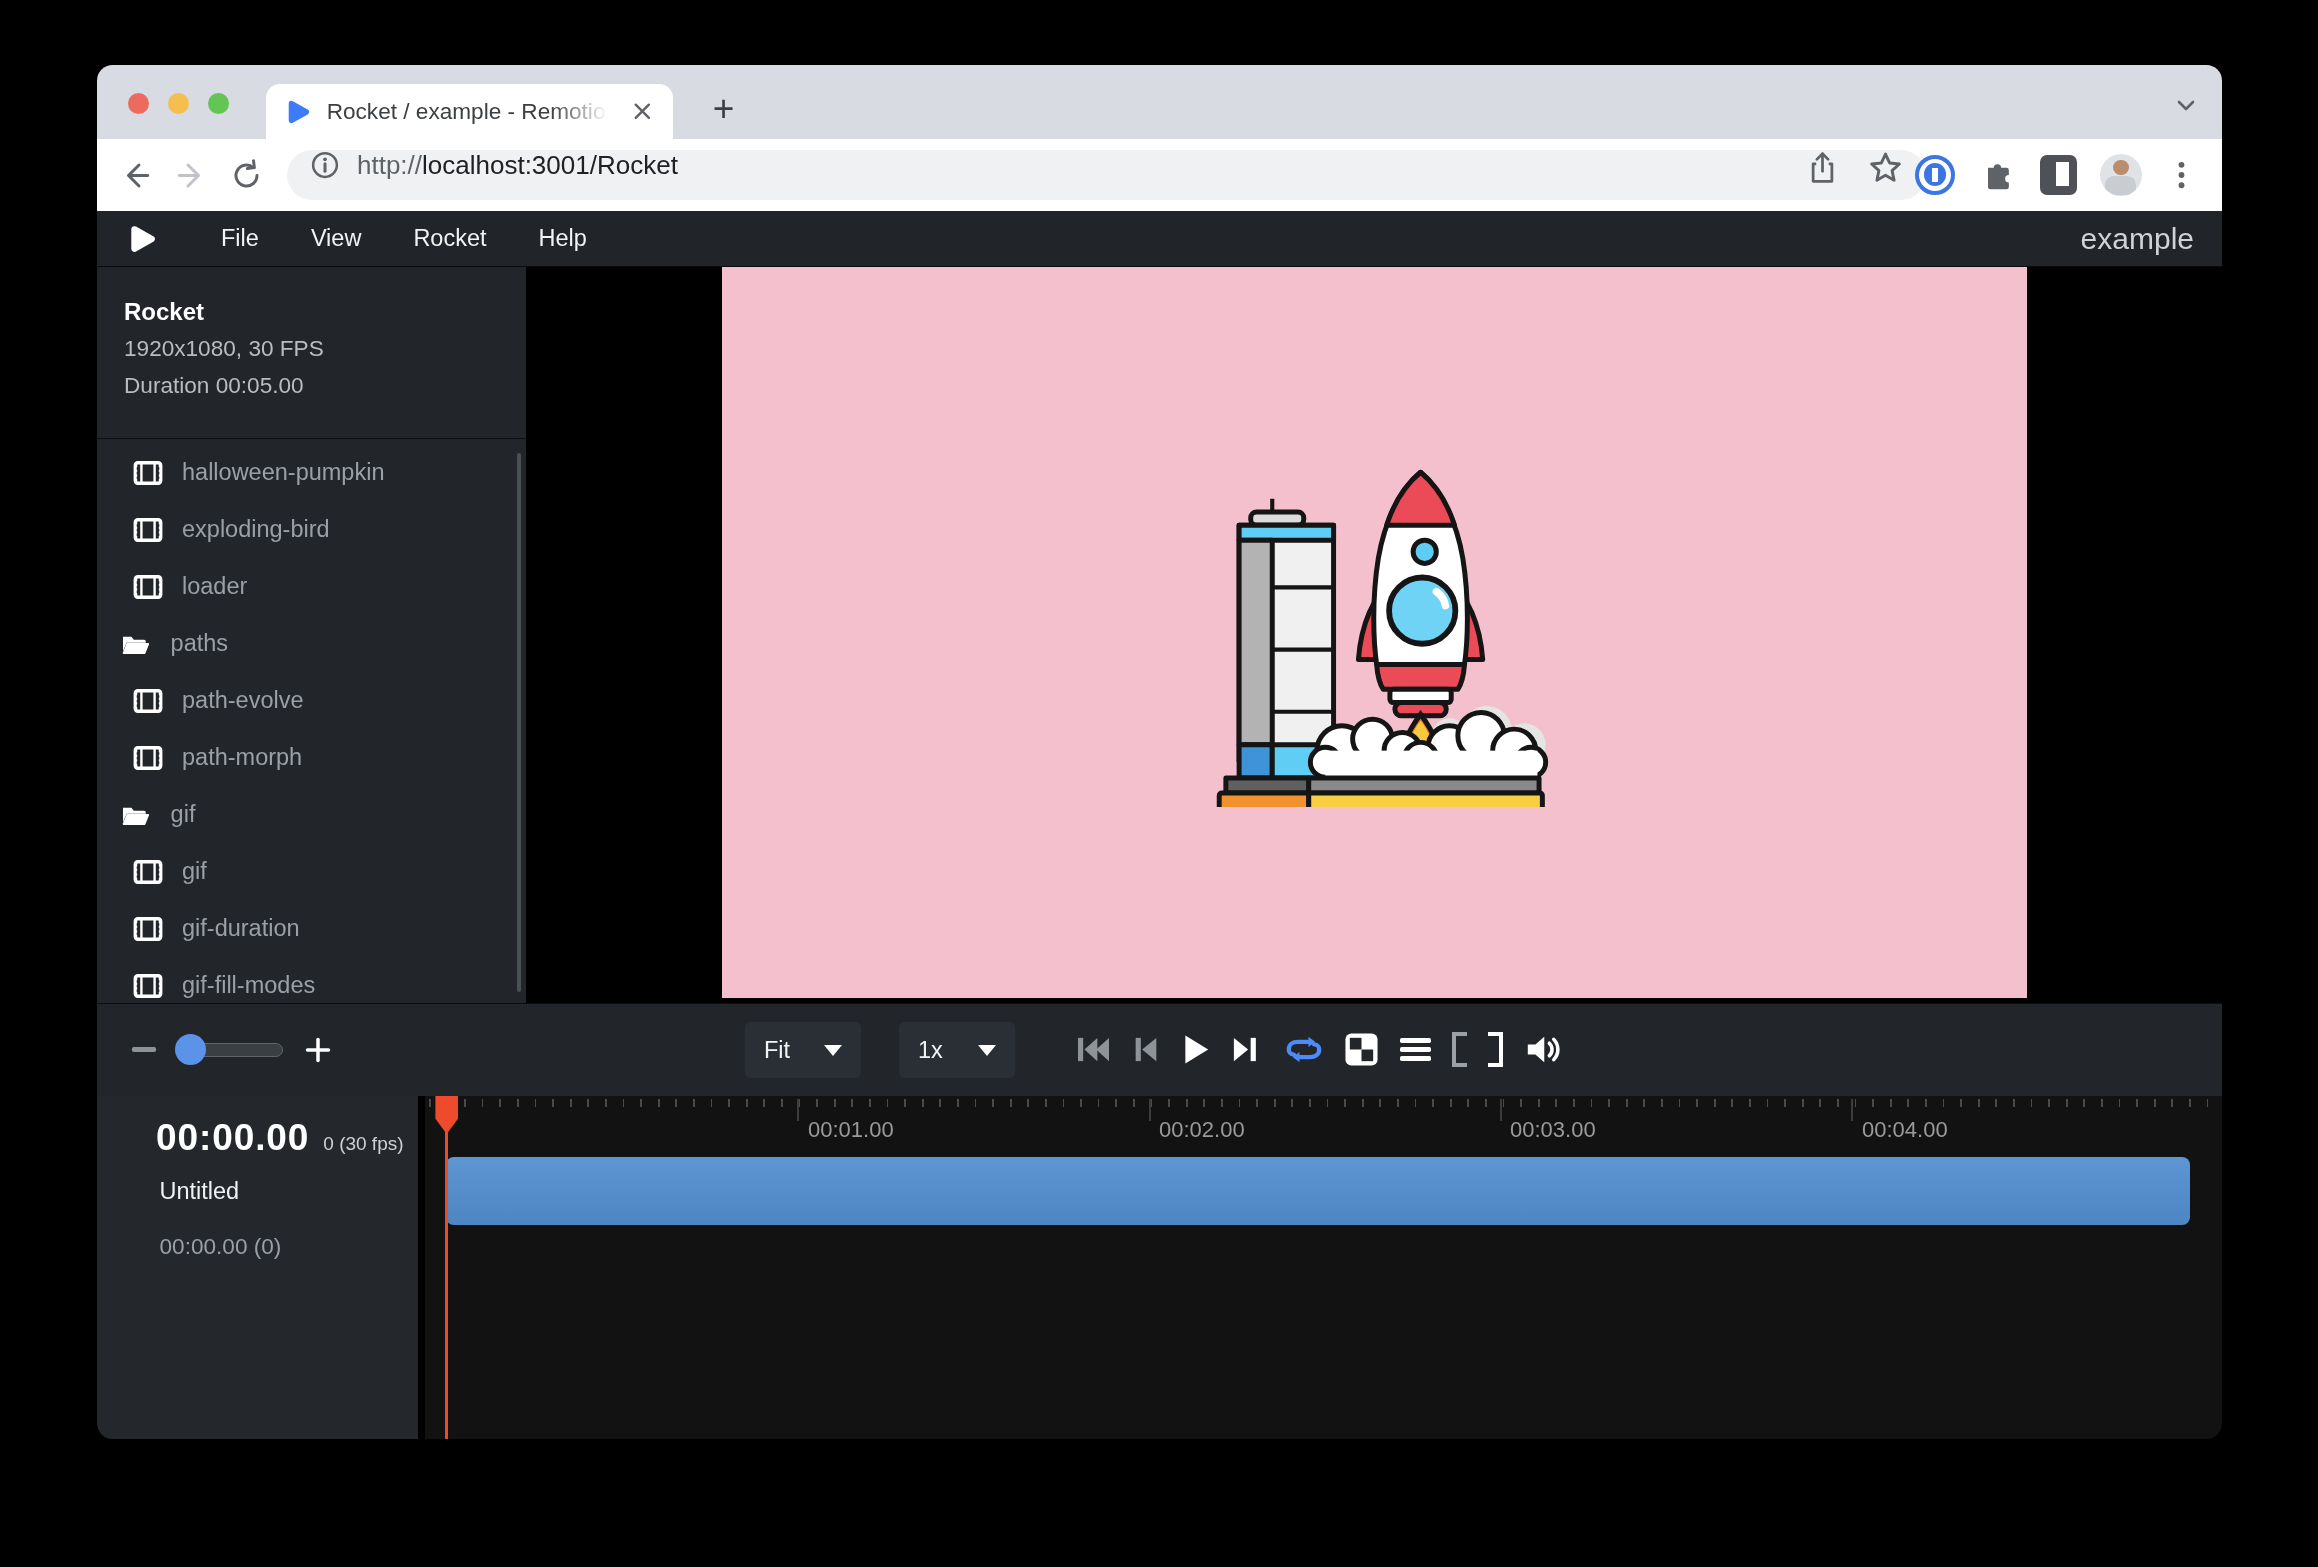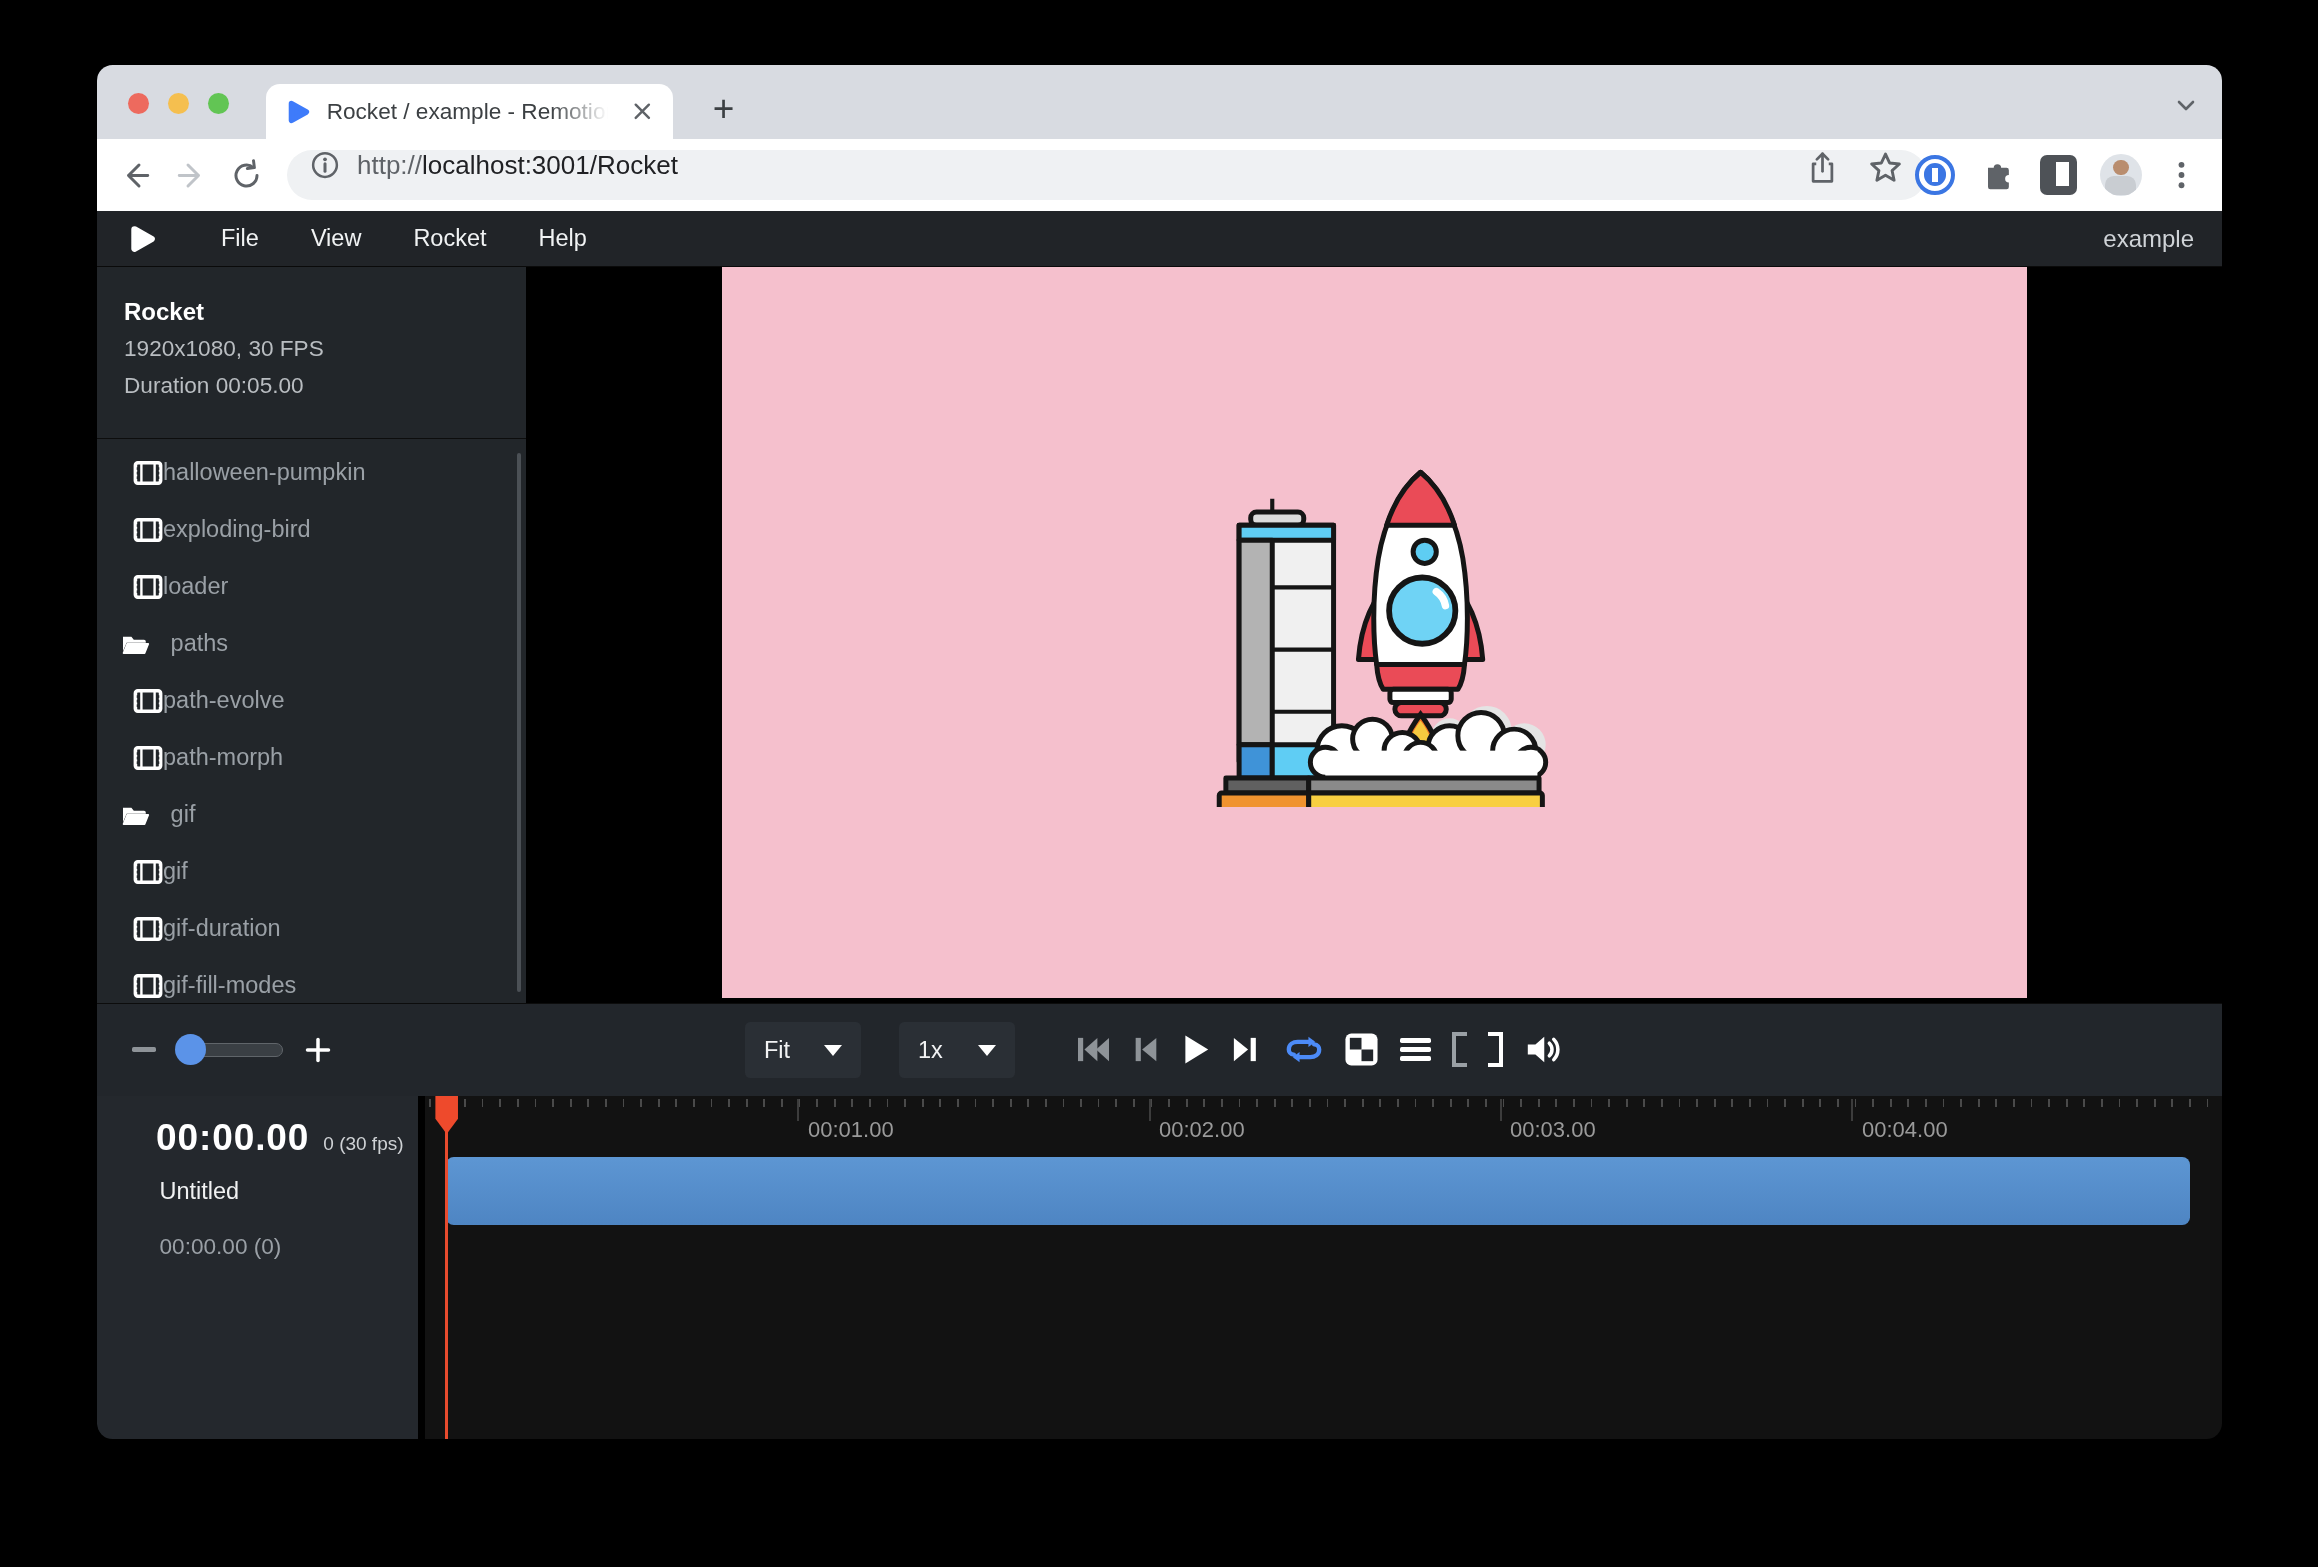--- a/index.html
+++ b/index.html
@@ -42,32 +42,32 @@
   .avatar { width:42px; height:42px; border-radius:50%; background:#dfe3e8; position:relative; overflow:hidden; }
   .avatar::before { content:""; position:absolute; left:13px; top:6px; width:15.7px; height:15.7px; border-radius:50%; background:#b98d6e; }
   .avatar::after { content:""; position:absolute; left:5.2px; top:22.6px; width:31px; height:19px; border-radius:8.7px 8.7px 0 0; background:#c9cdd2; }
 
   
   .menubar { position:relative; height:56px; background:#212428; border-bottom:1.7px solid #0a0a0a;
              display:flex; align-items:center; color:#f1f3f4; }
   .menubar .logo { margin-left:30px; width:30px; height:30px; }
   .menu-items { display:flex; margin-left:38px; gap:0; }
   .menu-item { font-size:23.5px; padding:0 26px; color:#f1f3f4; }
-  .workspace { margin-left:auto; margin-right:28px; font-size:24px; color:#cfd3d7; }
+  .workspace { margin-left:auto; margin-right:28px; font-size:30px; color:#cfd3d7; }
 
   
   .main { display:flex; height:736px; background:#000; }
   .sidebar { width:429px; background:#22262a; position:relative; overflow:hidden; }
   .comp-info { height:172px; border-bottom:1.7px solid #0d0d0d; padding:31px 0 0 27px; }
   .comp-name { font-size:24px; font-weight:bold; color:#fff; }
   .comp-specs, .comp-duration { font-size:22.6px; color:#b9bdc1; margin-top:10.4px; }
   .complist { padding-top:5.2px; }
   .row { height:57px; display:flex; align-items:center; padding-left:36px; }
   .row .ic { width:30px; height:24px; flex:0 0 auto; }
-  .row .lbl { font-size:23.5px; color:#9aa0a6; }
+  .row .lbl { margin-left:19px; font-size:23.5px; color:#9aa0a6; }
   .row.folder { padding-left:22.6px; }
   .row.folder .lbl { margin-left:21px; }
   .sb-scroll { position:absolute; right:5.2px; top:186px; width:4.3px; height:539px; background:#4b5055; border-radius:2.6px; }
 
   .preview { flex:1; position:relative; background:#000; }
   .canvas { position:absolute; left:196px; top:0; width:1305px; height:731px; background:#f5c0cd;
             display:flex; align-items:center; justify-content:center; }
 
   
   .controls { position:relative; height:93px; background:#22262b; border-top:1.7px solid #0c0c0c; }

